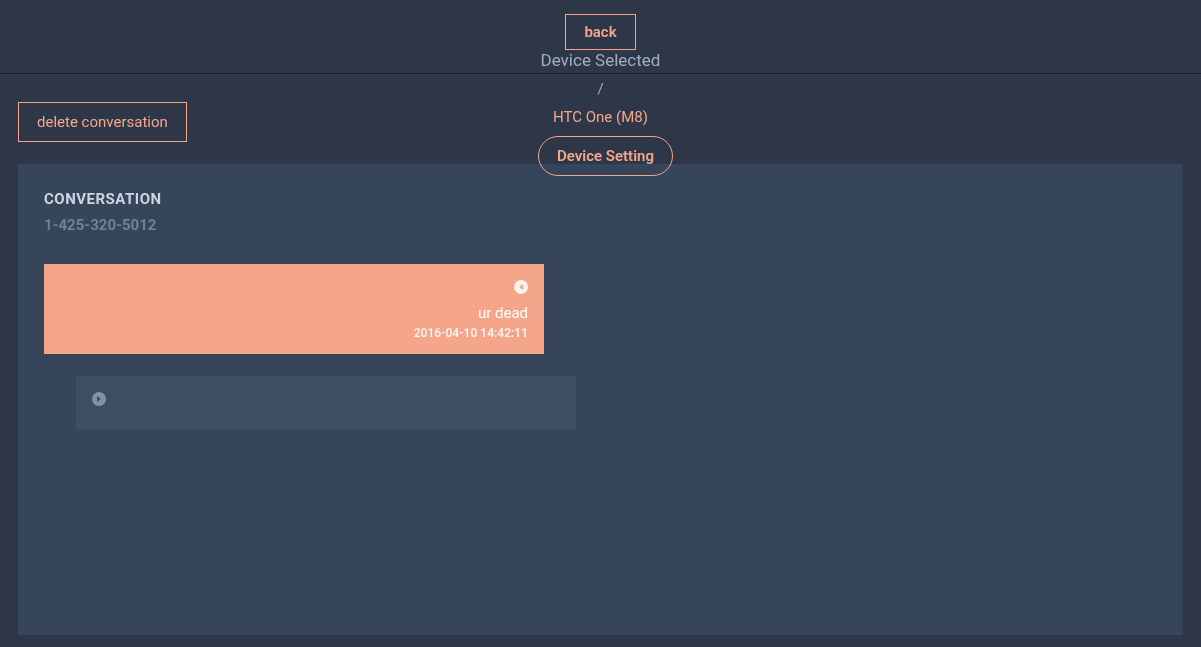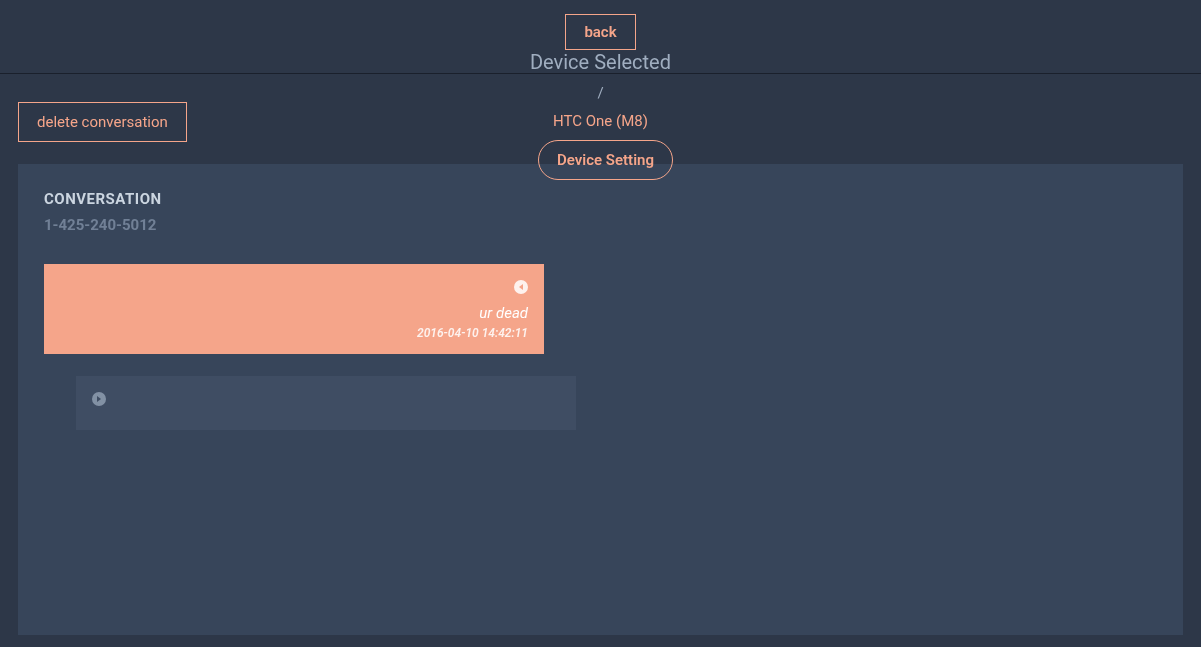--- a/index.html
+++ b/index.html
@@ -34,21 +34,21 @@
       cursor: pointer;
       font-family: inherit;
     }
     .top-right {
       display: flex;
       align-items: center;
       gap: 10px;
     }
     .device-selected-label {
       color: #a0aec0;
-      font-size: 20px;
+      font-size: 17px;
     }
     .separator {
       color: #a0aec0;
       font-size: 15px;
     }
     .device-name {
       color: #f5a58a;
       font-size: 15px;
     }
     .device-setting-button {
@@ -105,21 +105,20 @@
       justify-content: flex-end;
     }
     .message-row.incoming {
       justify-content: flex-start;
       padding-left: 32px;
     }
     .bubble {
       padding: 16px 16px 14px 16px;
       max-width: 500px;
       min-width: 60px;
-      font-style: italic;
     }
     .bubble.outgoing {
       background-color: #f5a58a;
       text-align: right;
     }
     .bubble.incoming {
       background-color: #3f4d63;
       text-align: left;
     }
     .bubble-icon {
@@ -183,21 +182,21 @@
     <span class="device-name">HTC One (M8)</span>
     <button class="device-setting-button">Device Setting</button>
   </div>
 </div>
 
 <div class="content-area">
   <button class="delete-button">delete conversation</button>
 
   <div class="conversation-panel">
     <div class="conversation-title">CONVERSATION</div>
-    <div class="phone-number">1-425-240-5012</div>
+    <div class="phone-number">1-425-320-5012</div>
 
     <div class="messages-area">
 
       <div class="message-row outgoing">
         <div class="bubble outgoing">
           <span class="bubble-icon"></span>
           <div class="message-text">ur dead</div>
           <div class="message-time">2016-04-10 14:42:11</div>
         </div>
       </div>

